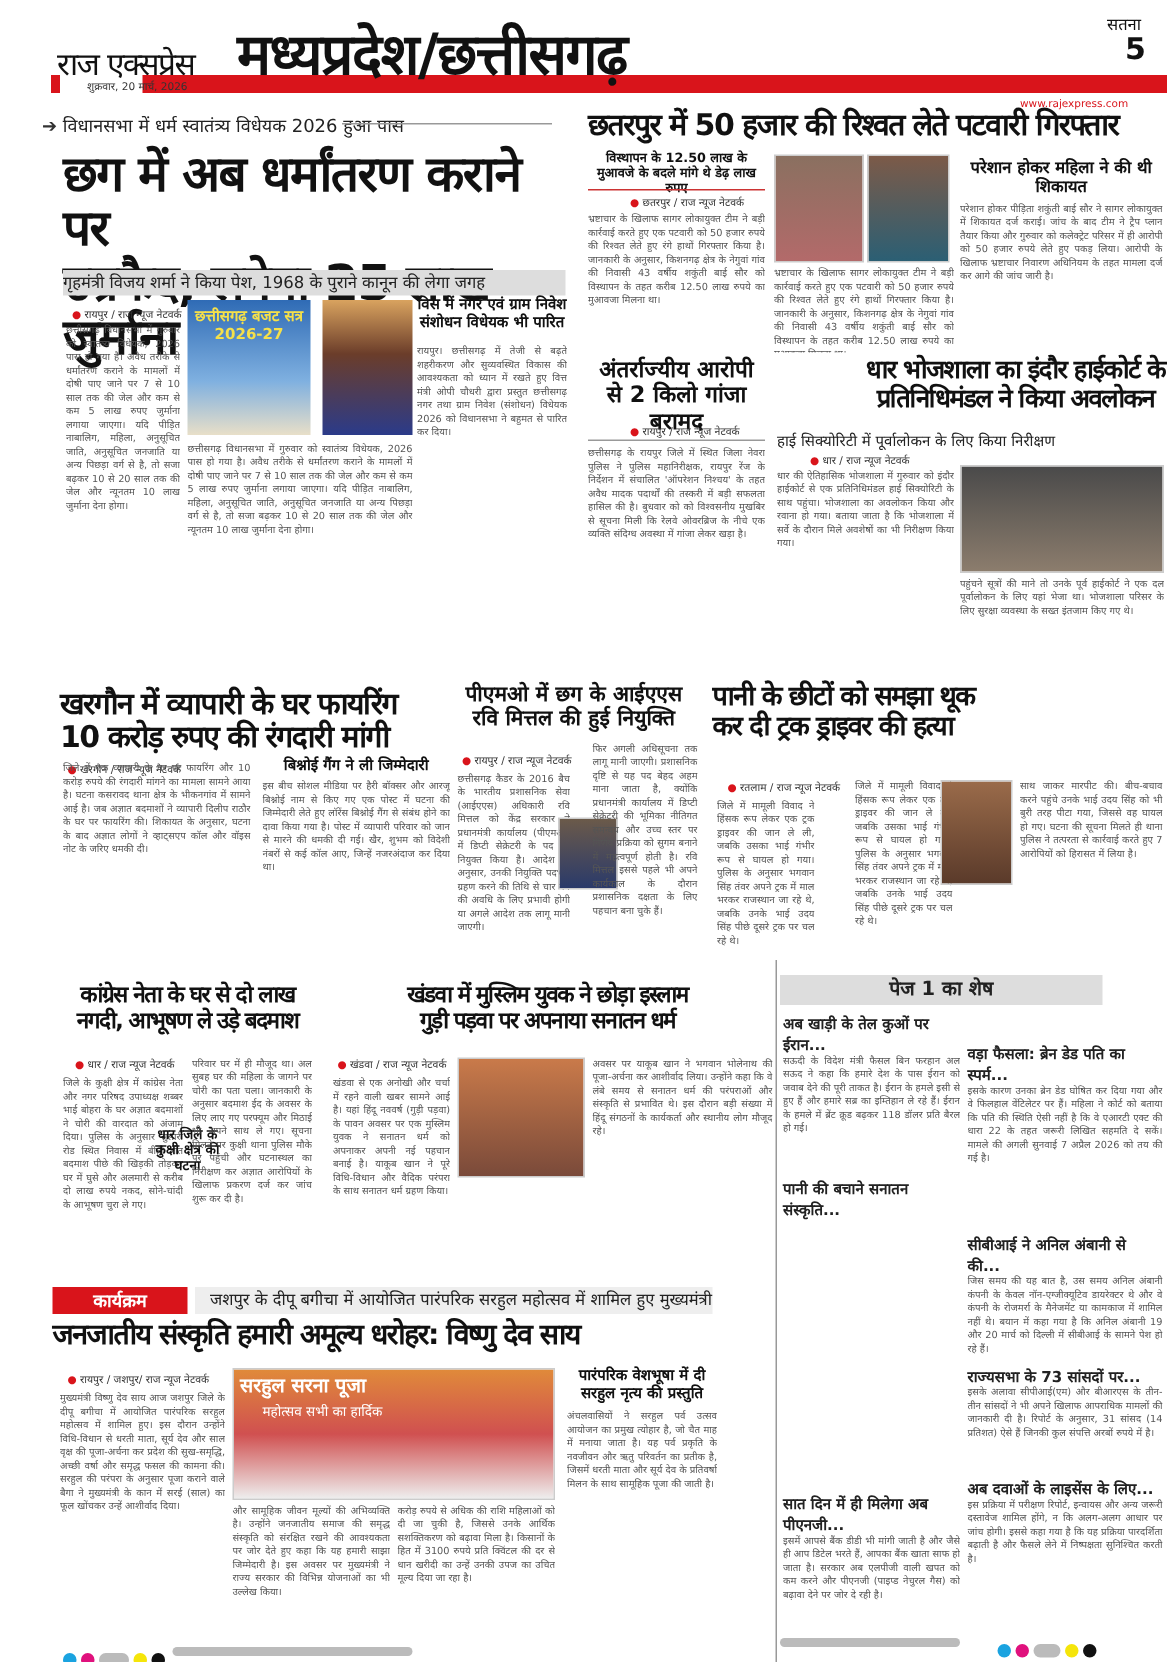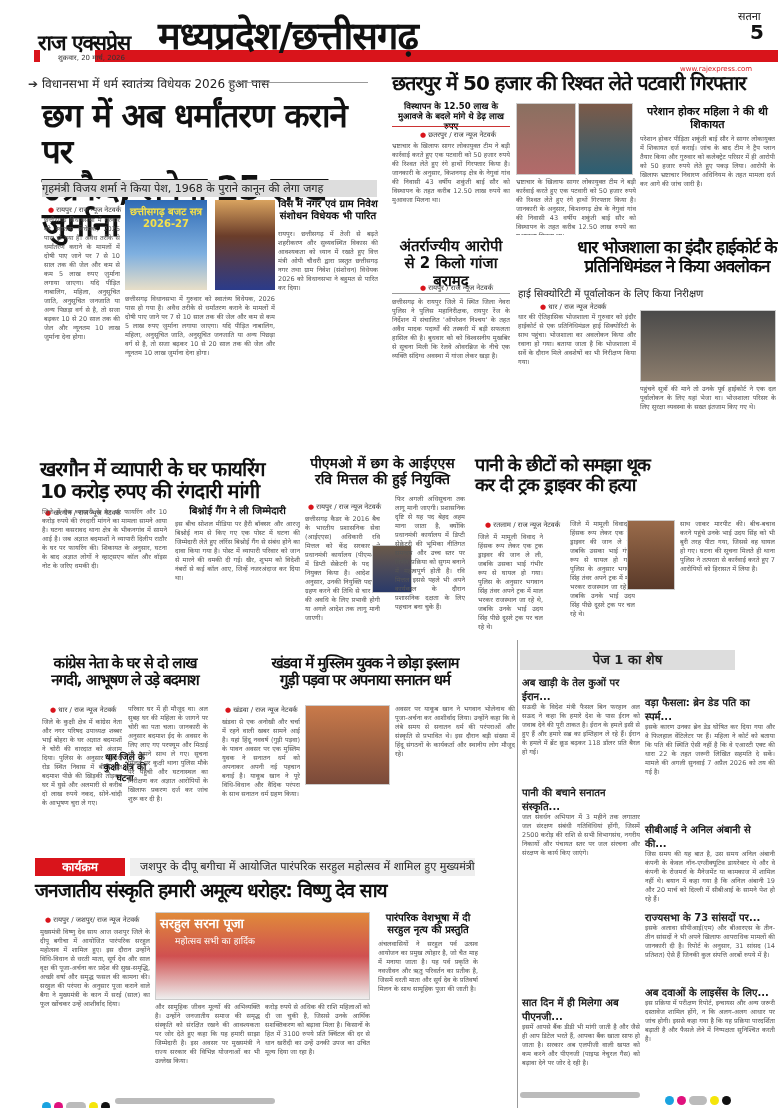--- a/index.html
+++ b/index.html
@@ -1,18 +1,18 @@
 <!DOCTYPE html>
 <html><head>
 <meta charset="utf-8">
 <style>
 *{box-sizing:border-box;margin:0;padding:0}
 body{width:778px;height:1108px;background:#fff;font-family:"DejaVu Sans",sans-serif;color:#222;position:relative;overflow:hidden}
 .abs{position:absolute}
-.masthead-paper{left:38px;top:28px;font-size:21px;font-weight:bold;color:#111;letter-spacing:-1px}
+.masthead-paper{left:38px;top:28px;font-size:21px;font-weight:normal;color:#111;letter-spacing:-1px}
 .masthead-date{left:58px;top:53px;font-size:7px;color:#333}
 .redbar-left{left:34px;top:50px;width:6px;height:12px;background:#d9141b}
 .redbar{left:95px;top:50px;width:683px;height:12px;background:#d9141b}
 .section-title{left:158px;top:8px;font-size:38px;font-weight:bold;color:#111;letter-spacing:-1px}
 .city{left:738px;top:8px;font-size:11px;color:#111}
 .pageno{left:750px;top:20px;font-size:20px;font-weight:bold;color:#111}
 .website{left:680px;top:65px;font-size:7px;color:#d9141b}
 .kicker{left:28px;top:75px;font-size:12px;color:#222}
 .kicker-line{left:228px;top:82px;width:140px;height:1px;background:#999}
 .h-big{font-weight:bold;color:#111;line-height:1.1;letter-spacing:-1px}
@@ -134,21 +134,20 @@
 <div class="abs body-text" style="left:395px;top:705px;width:120px;height:145px">अवसर पर याकूब खान ने भगवान भोलेनाथ की पूजा-अर्चना कर आशीर्वाद लिया। उन्होंने कहा कि वे लंबे समय से सनातन धर्म की परंपराओं और संस्कृति से प्रभावित थे। इस दौरान बड़ी संख्या में हिंदू संगठनों के कार्यकर्ता और स्थानीय लोग मौजूद रहे।</div>
 
 <div class="abs vrule" style="left:517px;top:640px;height:470px;background:#999"></div>
 <div class="abs pg1-bar">पेज 1 का शेष</div>
 <div class="abs" style="left:522px;top:675px;width:118px">
   <div style="font-size:10px;font-weight:bold">अब खाड़ी के तेल कुओं पर ईरान...</div>
   <div class="body-text" style="height:75px">सऊदी के विदेश मंत्री फैसल बिन फरहान अल सऊद ने कहा कि हमारे देश के पास ईरान को जवाब देने की पूरी ताकत है। ईरान के हमले इसी से हुए हैं और हमारे सब्र का इम्तिहान ले रहे हैं। ईरान के हमले में ब्रेंट क्रूड बढ़कर 118 डॉलर प्रति बैरल हो गई।</div>
 </div>
 <div class="abs" style="left:522px;top:785px;width:118px">
   <div style="font-size:10px;font-weight:bold">पानी की बचाने सनातन संस्कृति...</div>
-  <div class="body-text" style="height:200px">जल संवर्धन अभियान में 3 महीने तक लगातार जल संरक्षण संबंधी गतिविधियां होंगी, जिसमें 2500 करोड़ की राशि से सभी विभागसंघ, नगरीय निकायों और पंचायत स्तर पर जल संरचना और संरक्षण के कार्य किए जाएंगे।</div>
 </div>
 <div class="abs" style="left:522px;top:995px;width:118px">
   <div style="font-size:10px;font-weight:bold">सात दिन में ही मिलेगा अब पीएनजी...</div>
   <div class="body-text" style="height:75px">इसमें आपसे बैंक डीडी भी मांगी जाती है और जैसे ही आप डिटेल भरते हैं, आपका बैंक खाता साफ हो जाता है। सरकार अब एलपीजी वाली खपत को कम करने और पीएनजी (पाइप्ड नेचुरल गैस) को बढ़ावा देने पर जोर दे रही है।</div>
 </div>
 <div class="abs" style="left:645px;top:695px;width:130px">
   <div style="font-size:10px;font-weight:bold">वड़ा फैसला: ब्रेन डेड पति का स्पर्म...</div>
   <div class="body-text" style="height:80px">इसके कारण उनका ब्रेन डेड घोषित कर दिया गया और वे फिलहाल वेंटिलेटर पर हैं। महिला ने कोर्ट को बताया कि पति की स्थिति ऐसी नहीं है कि वे एआरटी एक्ट की धारा 22 के तहत जरूरी लिखित सहमति दे सकें। मामले की अगली सुनवाई 7 अप्रैल 2026 को तय की गई है।</div>
 </div>
 <div class="abs" style="left:645px;top:822px;width:130px">

